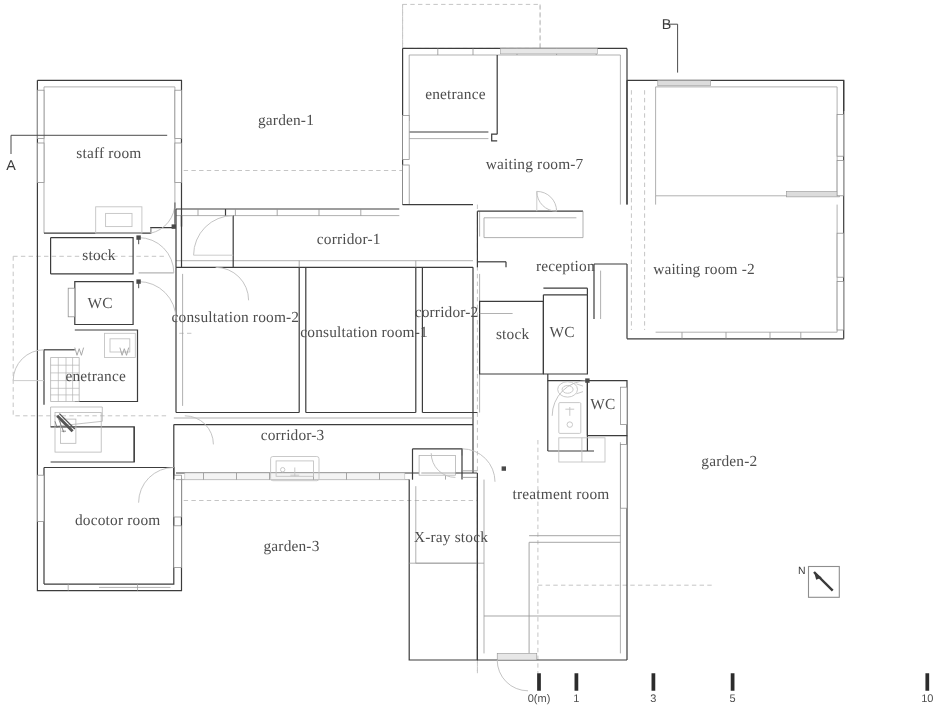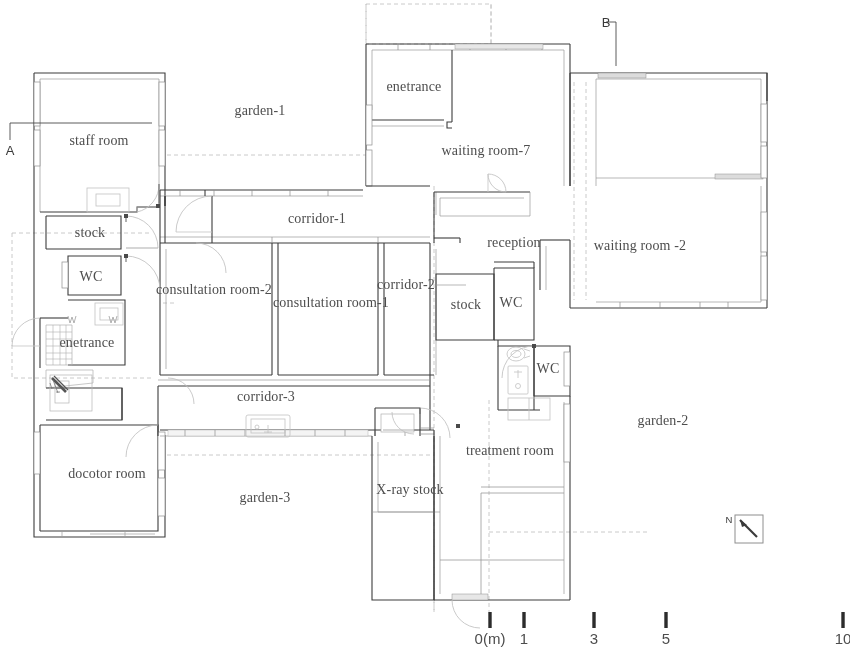--- a/index.html
+++ b/index.html
@@ -35,21 +35,21 @@
   .section-marker {
     position: absolute;
     font-family: "Liberation Sans", sans-serif;
     font-size: 13px;
     color: #3a3a3a;
     transform: translate(-50%, -50%);
   }
   .scale-tick-label {
     position: absolute;
     font-family: "Liberation Sans", sans-serif;
-    font-size: 15px;
+    font-size: 10px;
     color: #4d4d4d;
     transform: translate(-50%, 0);
     white-space: nowrap;
   }
   .north-label {
     position: absolute;
     font-family: "Liberation Sans", sans-serif;
     font-size: 9.5px;
     color: #3a3a3a;
     transform: translate(-50%, -50%);

